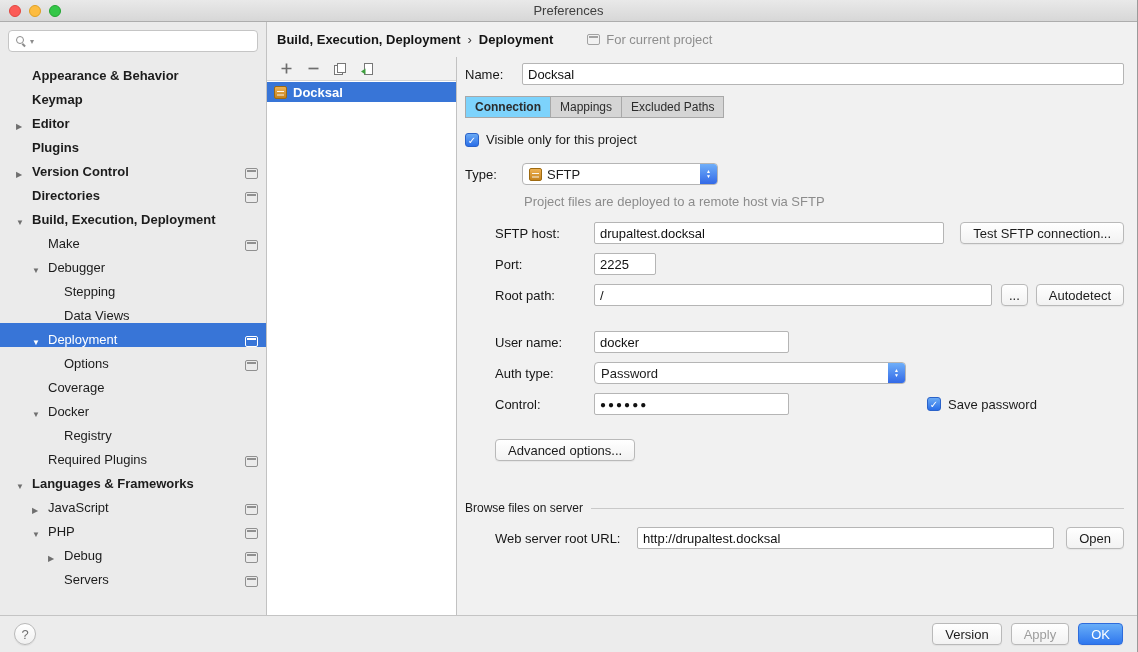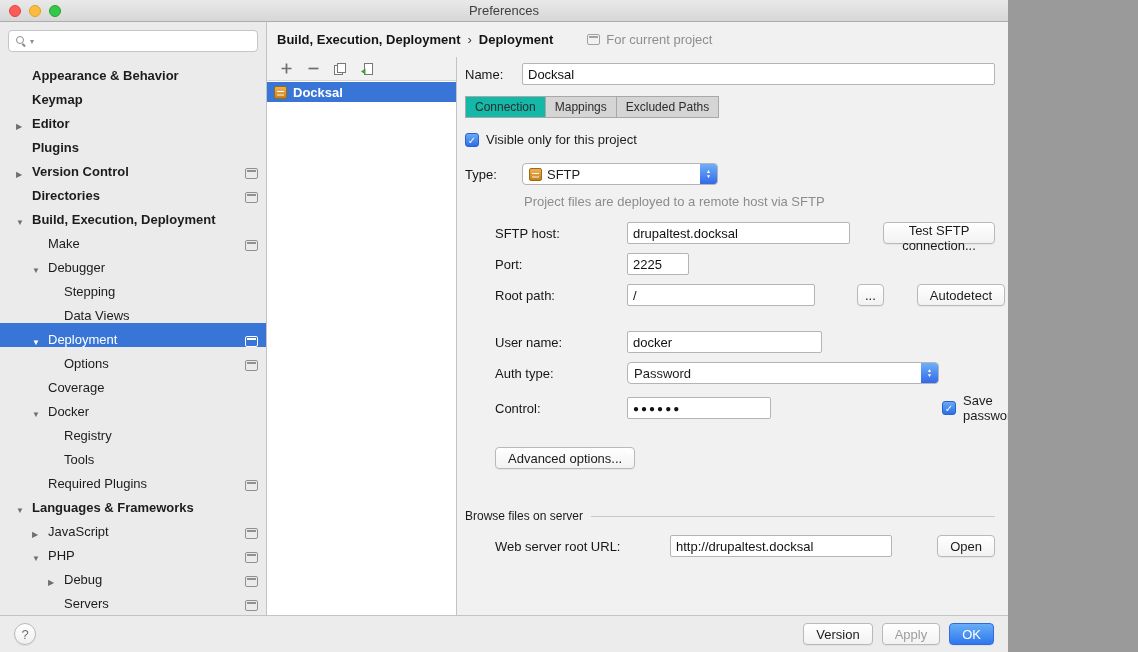--- a/index.html
+++ b/index.html
@@ -4,21 +4,21 @@
 <style>
   * { box-sizing: border-box; }
   html, body { margin:0; padding:0; }
   body {
     font-family: "Liberation Sans", "DejaVu Sans", sans-serif;
     font-size: 13px;
     color: #1c1c1c;
     background: #9a9a9a;
   }
   .window {
-    width: 1008px; height: 652px;
+    width: 1137px; height: 652px;
     background: #ececec;
     position: relative;
     overflow: hidden;
   }
 
   
   .titlebar {
     height: 22px;
     background: linear-gradient(#e9e9e9, #d7d7d7);
     border-bottom: 1px solid #adadad;
@@ -122,21 +122,21 @@
   .row-name { margin-top: 4px; }
   .row-name .flabel { width: 57px; }
   .row-name input { flex: 1; min-width: 0; }
 
   .tabs { display: flex; margin-top: 11px; }
   .tab {
     height: 22px; display: flex; align-items: center; padding: 0 9px;
     border: 1px solid #a8a8a8; background: #d5d5d5; color: #2c2c2c;
     font-size: 12px; margin-right: -1px;
   }
-  .tab.active { background: #14b8a6; position: relative; z-index: 1; }
+  .tab.active { background: #7dd3fc; position: relative; z-index: 1; font-weight: bold; }
 
   .tabcontent { margin-top: 14px; }
   .cbrow { display: flex; align-items: center; gap: 7px; }
   .cb {
     width: 14px; height: 14px; flex: none; border-radius: 3px;
     background: linear-gradient(#6aaaf4, #2a6ee8); border: 1px solid #2a62c9;
     color: #fff; font-size: 10px; font-weight: 700; text-align: center; line-height: 13px;
   }
 
   .row-type { margin-top: 16px; }
@@ -153,21 +153,21 @@
     display: flex; flex-direction: column; align-items: center; justify-content: center;
     color: #fff;
   }
   .stepper span { font-size: 5px; line-height: 5px; }
 
   .helper { color: #8c8c8c; margin: 9px 0 0 59px; }
 
   .section { display: flex; align-items: center; gap: 8px; margin-top: 15px; font-size: 12px; color: #1a1a1a; }
   .section .line { flex: 1; height: 1px; background: #c9c9c9; }
 
-  .grp { margin-left: 30px; gap: 33px; }
+  .grp { margin-left: 30px; }
   .lblw { width: 99px; }
   .row-sftp { margin-top: 13px; }
   .row-port { margin-top: 9px; }
   .row-root { margin-top: 9px; }
   .row-user { margin-top: 25px; }
   .row-auth { margin-top: 9px; }
   .row-pass { margin-top: 9px; }
   .row-adv  { margin-top: 24px; }
   .row-web  { margin-top: 12px; }
   .row-web .flabel { width: 142px; }
@@ -285,24 +285,20 @@
           <span class="sp"></span>
             <span class="lbl">Coverage</span>
         </div>
         <div class="trow lv1">
           <span class="arr">▼</span>
           <span class="lbl">Docker</span>
         </div>
         <div class="trow lv2">
           <span class="sp"></span>
             <span class="lbl">Registry</span>
-        </div>
-        <div class="trow lv2">
-          <span class="sp"></span>
-            <span class="lbl">Tools</span>
         </div>
         <div class="trow lv1">
           <span class="sp"></span>
             <span class="lbl">Required Plugins</span>
           <span class="proj"></span>
         </div>
         <div class="trow lv0 bold">
           <span class="arr">▼</span>
           <span class="lbl">Languages &amp; Frameworks</span>
         </div>

